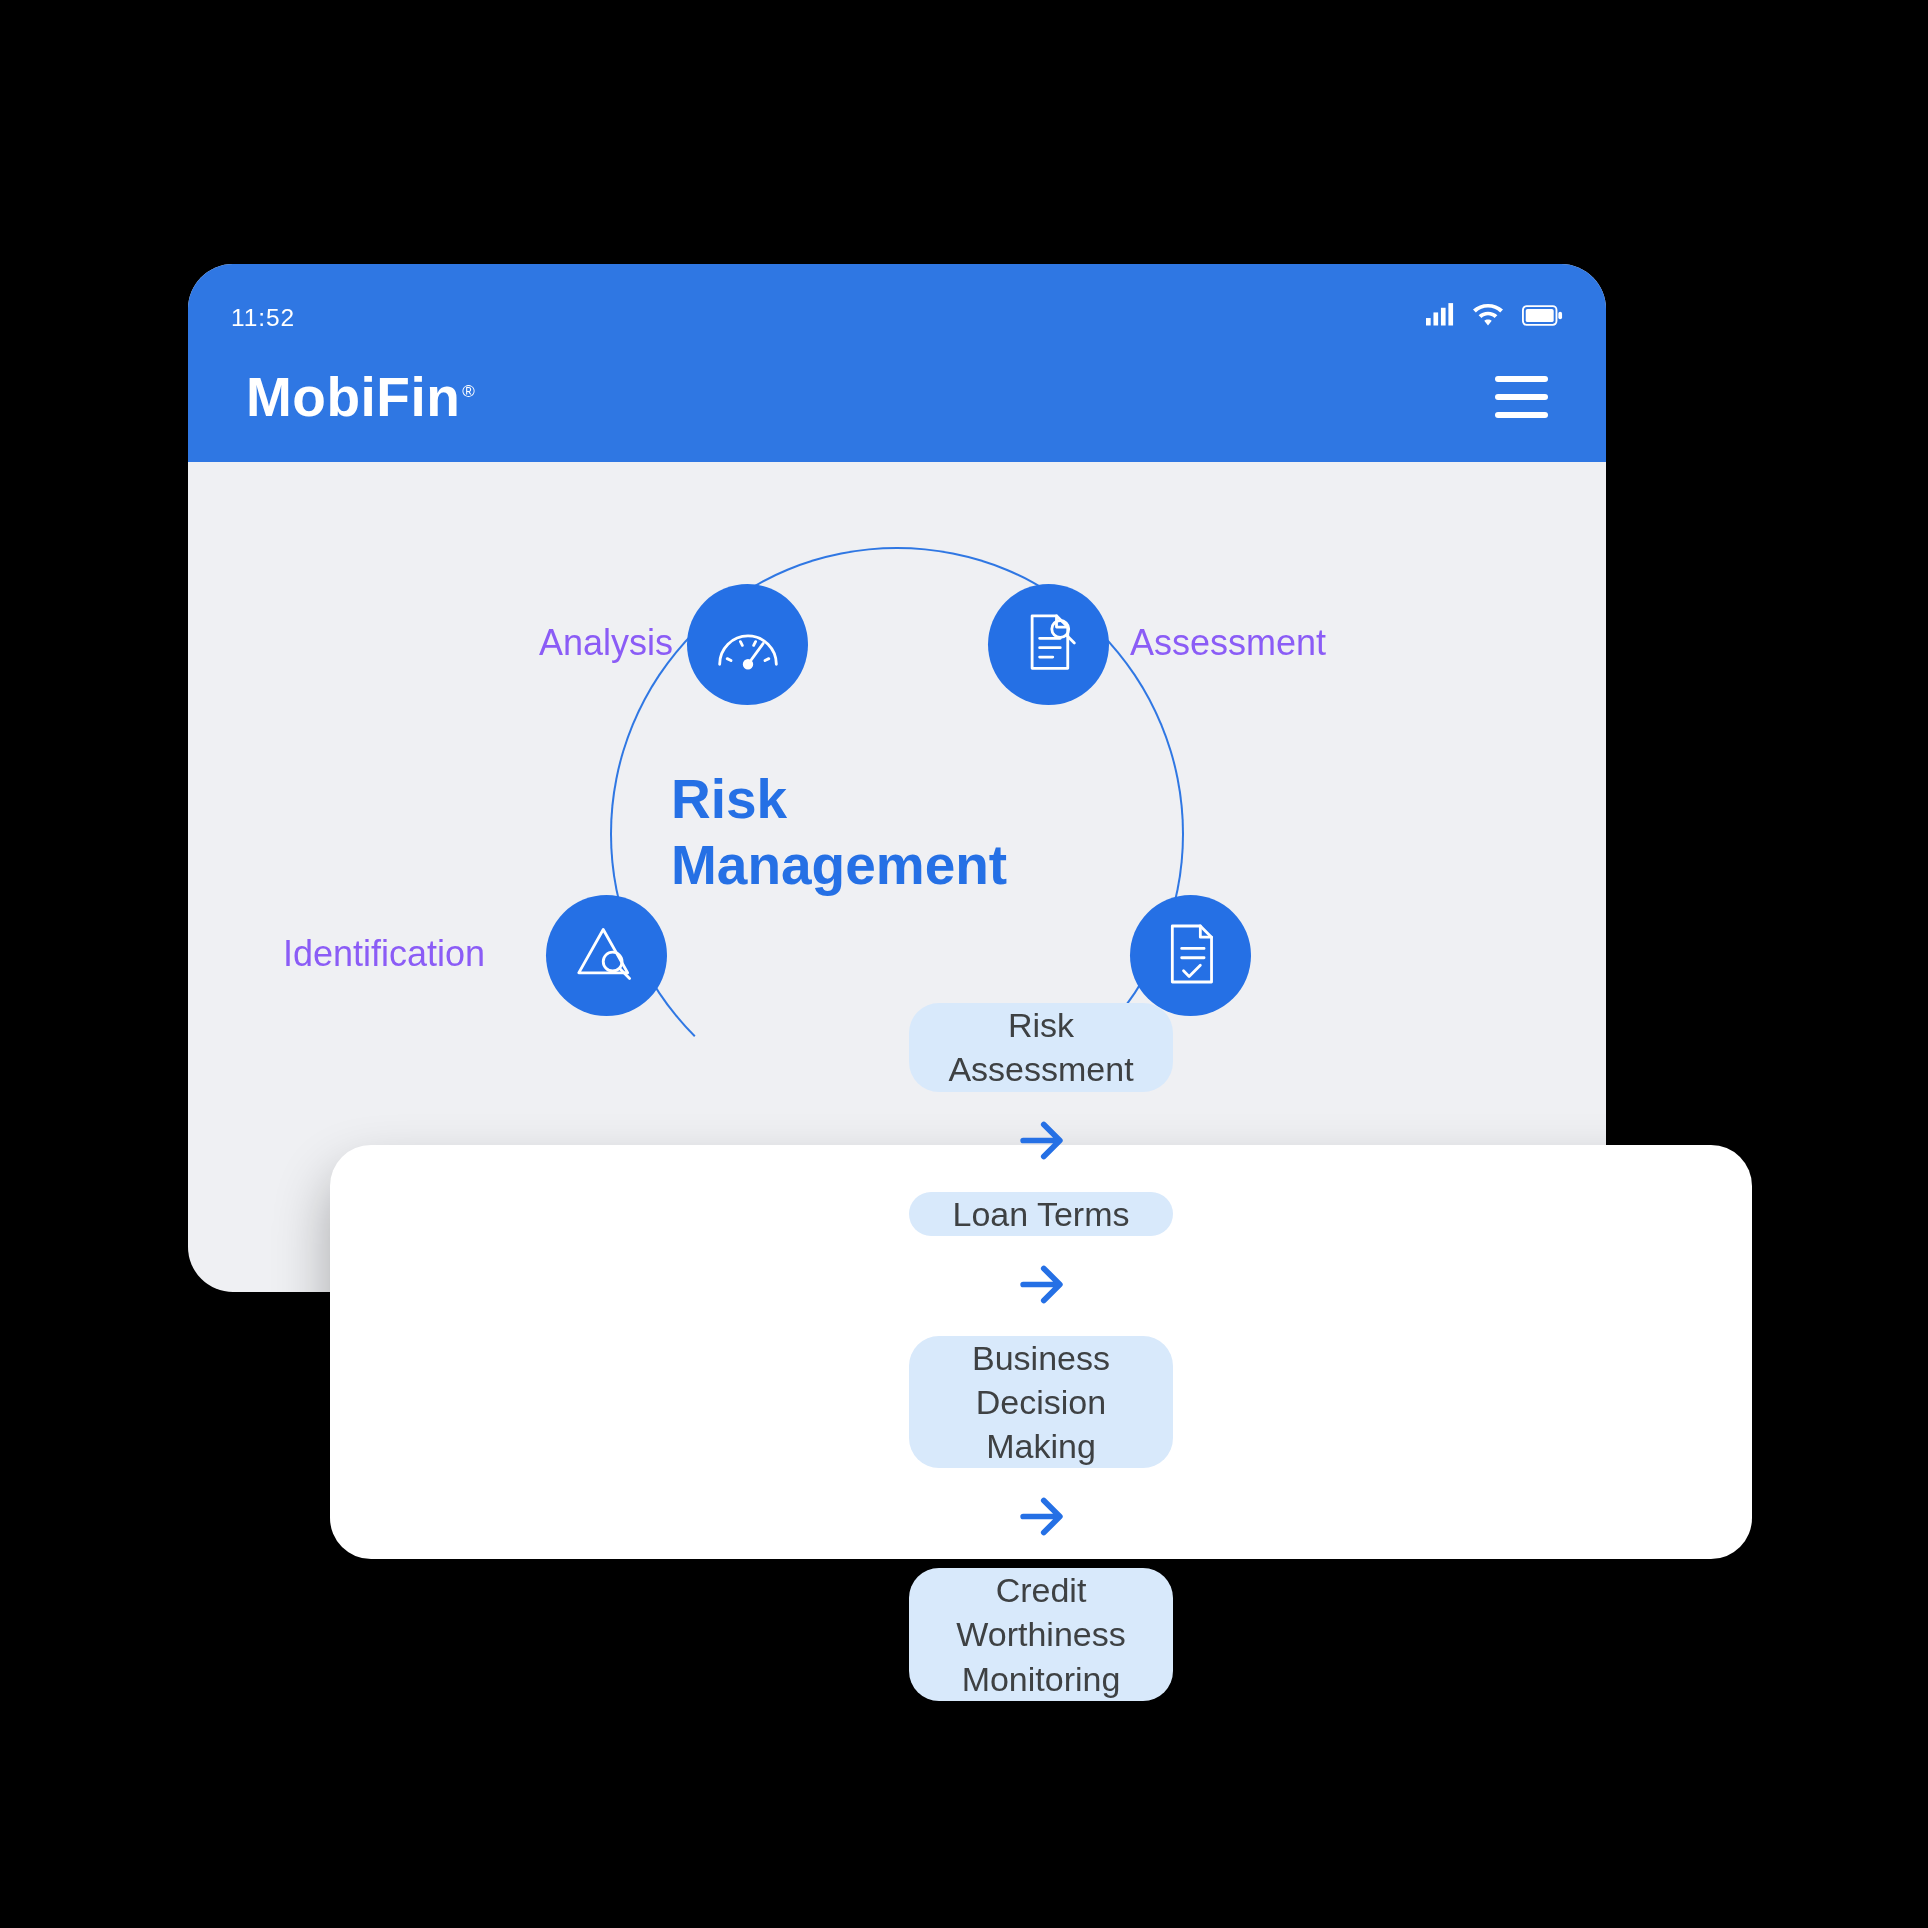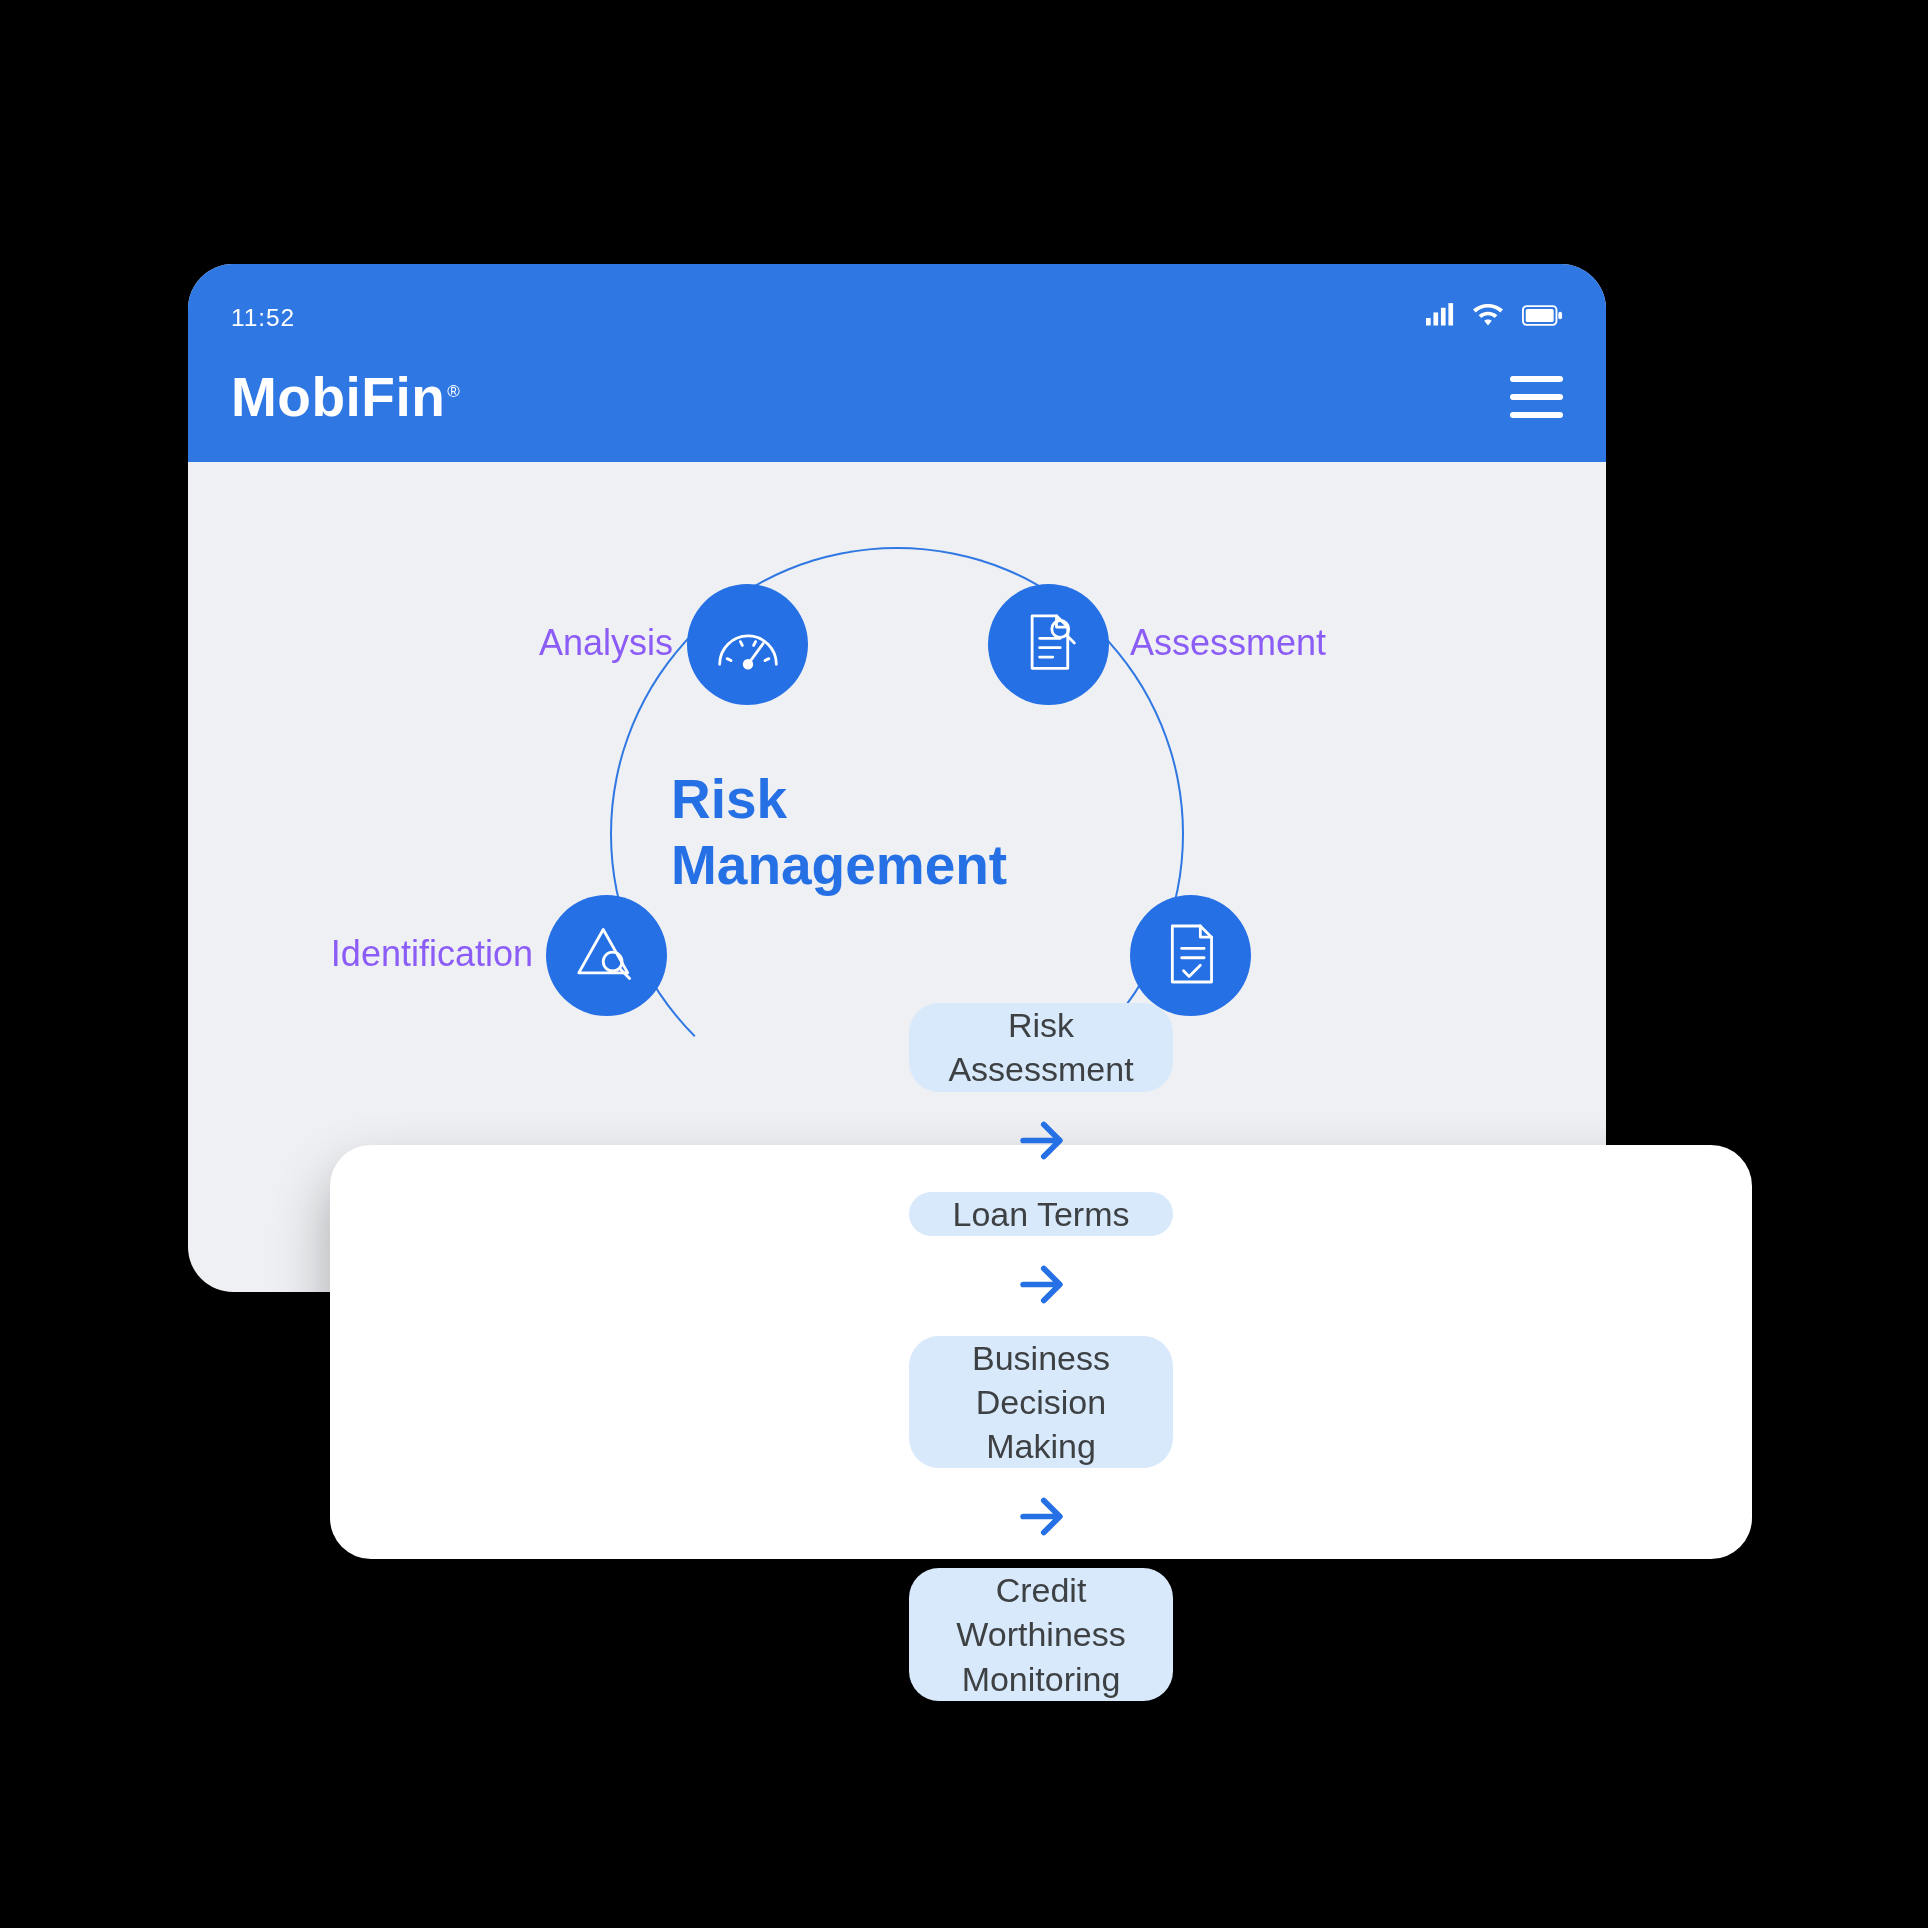--- a/index.html
+++ b/index.html
@@ -14,21 +14,21 @@
   }
   .statusbar {
     height:68px; background:#2F77E3; color:#fff;
     display:flex; align-items:flex-end; justify-content:space-between;
     padding:0 43px; font-size:24.5px; letter-spacing:0.9px;
   }
   .status-icons { display:flex; align-items:center; gap:19px; }
   .appbar {
     height:130px; background:#2F77E3; color:#fff;
     display:flex; align-items:center; justify-content:space-between;
-    padding:0 43px;
+    padding:0 58px;
   }
   .brand { font-size:55px; font-weight:800; letter-spacing:0.5px; }
   .brand sup { font-size:17px; font-weight:500; vertical-align:super; margin-left:1.9px; }
   .hamburger { display:flex; flex-direction:column; gap:11.3px; cursor:pointer; }
   .hamburger span { display:block; width:53px; height:6.6px; background:#fff; border-radius:3.8px; }
 
   
   .diagram { position:relative; width:100%; height:calc(100% - 198px); }
   .arc {
     position:absolute; left:50%; transform:translateX(-50%);
@@ -43,21 +43,21 @@
   }
   .node-circle {
     position:absolute; width:121px; height:121px; border-radius:50%;
     background:#2570E5; display:flex; align-items:center; justify-content:center;
   }
   .node-label {
     position:absolute; color:#8b5cf6; font-size:36px; line-height:1.25; white-space:pre-line;
   }
   
   .n1 { left:358px;  top:433px; }        
-  .l1 { left:47px;   top:469px; text-align:right; width:298px; }
+  .l1 { left:47px;   top:469px; text-align:center; width:298px; }
   .n2 { left:499px;  top:122px; }        
   .l2 { left:282px;  top:158px; text-align:right; width:203px; }
   .n3 { left:800px;  top:122px; }        
   .l3 { left:942px; top:158px; width:282px; }
   .n4 { left:942px; top:433px; }        
   .l4 { left:1083px; top:414px; width:282px; text-align:center; }
 
   
   .flowcard {
     position:absolute; left:330px; top:1145px; width:1422px; height:414px;

